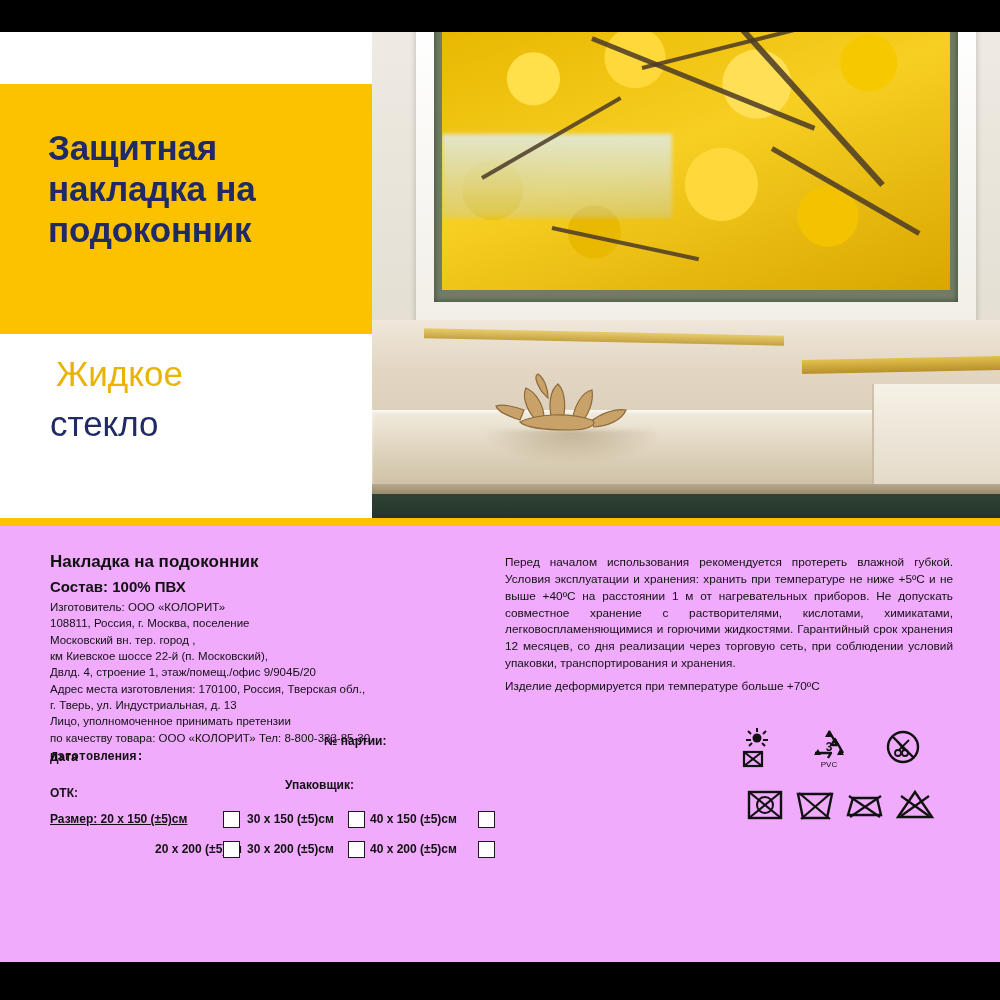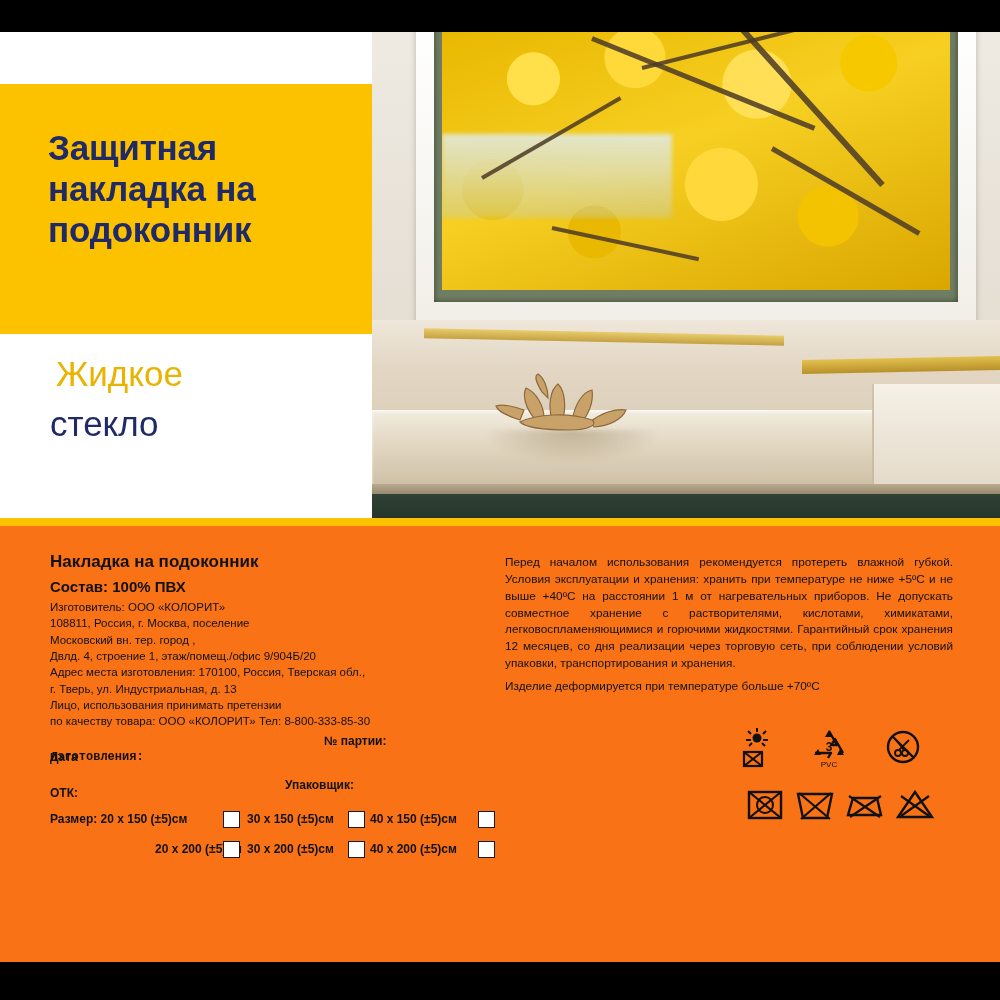--- a/index.html
+++ b/index.html
@@ -207,21 +207,21 @@
     left: 0; top: 518px;
     width: 1000px; height: 8px;
     background: #fcc200;
   }
 
   
   .info {
     position: absolute;
     left: 0; top: 526px;
     width: 1000px; height: 436px;
-    background: #f97316;
+    background: #f0abfc;
   }
 
   .col-left {
     position: absolute;
     left: 50px; top: 26px;
     width: 420px;
   }
   .prod-title {
     font-size: 17px;
     font-weight: bold;
@@ -274,21 +274,21 @@
   .sizes {
     position: absolute;
     left: 50px; top: 286px;
     width: 470px;
     font-size: 12px;
     font-weight: bold;
     color: #111;
   }
   .size-row { position: relative; height: 30px; }
   .size-cell { position: absolute; white-space: nowrap; }
-  .c1 { left: 0; }
+  .c1 { left: 0; text-decoration: underline; }
   .c2 { left: 197px; }
   .c3 { left: 320px; }
   .box {
     position: absolute;
     width: 15px; height: 15px;
     border: 1px solid #1a1a1a;
     background: #fff;
     top: -1px;
   }
   .b1 { left: 173px; }
@@ -369,24 +369,25 @@
 
   <div class="info">
 
     <div class="col-left">
       <div class="prod-title">Накладка на подоконник</div>
       <div class="compose">Состав: 100% ПВХ</div>
       <div class="addr">
         <div>Изготовитель: ООО «КОЛОРИТ»</div>
         <div>108811, Россия, г. Москва, поселение</div>
         <div>Московский вн. тер. город ,</div>
+        <div>км Киевское шоссе 22-й (п. Московский),</div>
         <div>Двлд. 4, строение 1, этаж/помещ./офис 9/904Б/20</div>
         <div>Адрес места изготовления: 170100, Россия, Тверская обл.,</div>
         <div>г. Тверь, ул. Индустриальная, д. 13</div>
-        <div>Лицо, использования принимать претензии</div>
+        <div>Лицо, уполномоченное принимать претензии</div>
         <div>по качеству товара: ООО «КОЛОРИТ»  Тел: 8-800-333-85-30</div>
       </div>
     </div>
 
     <div class="col-right">
       <p>Перед началом использования рекомендуется протереть влажной губкой. Условия эксплуатации и хранения: хранить при температуре не ниже +5ºC и не выше +40ºC на расстоянии 1 м от нагревательных приборов. Не допускать совместное хранение с растворителями, кислотами, химикатами, легковоспламеняющимися и горючими жидкостями. Гарантийный срок хранения 12 месяцев, со дня реализации через торговую сеть, при соблюдении условий упаковки, транспортирования и хранения.</p>
       <p>Изделие деформируется при температуре больше +70ºC</p>
     </div>
 
     <div class="form-block">

